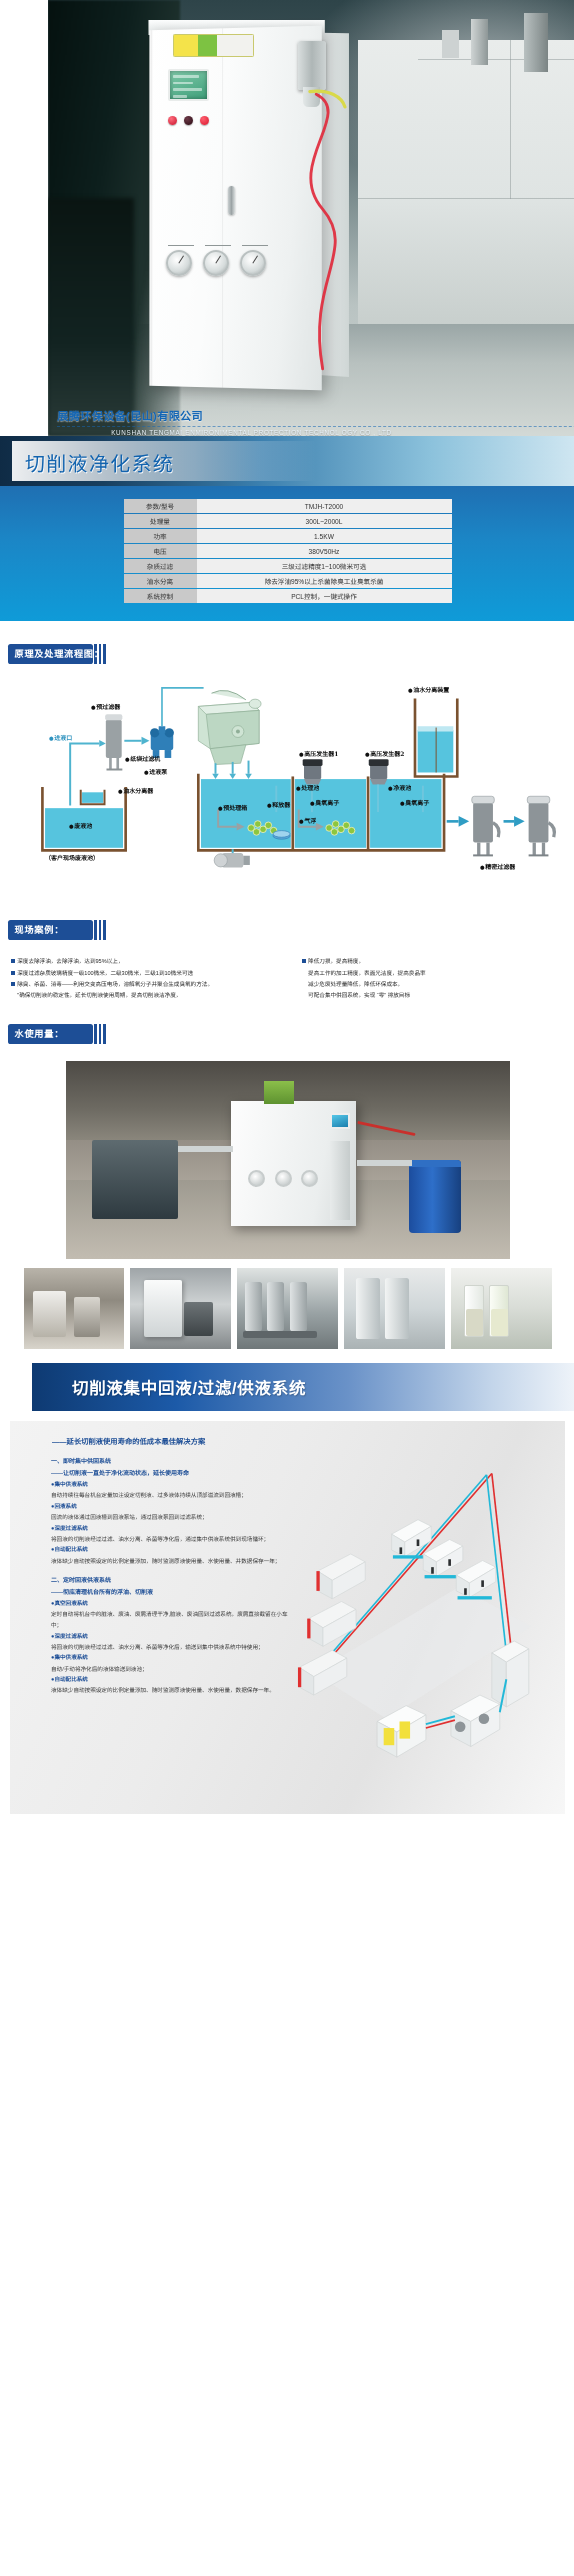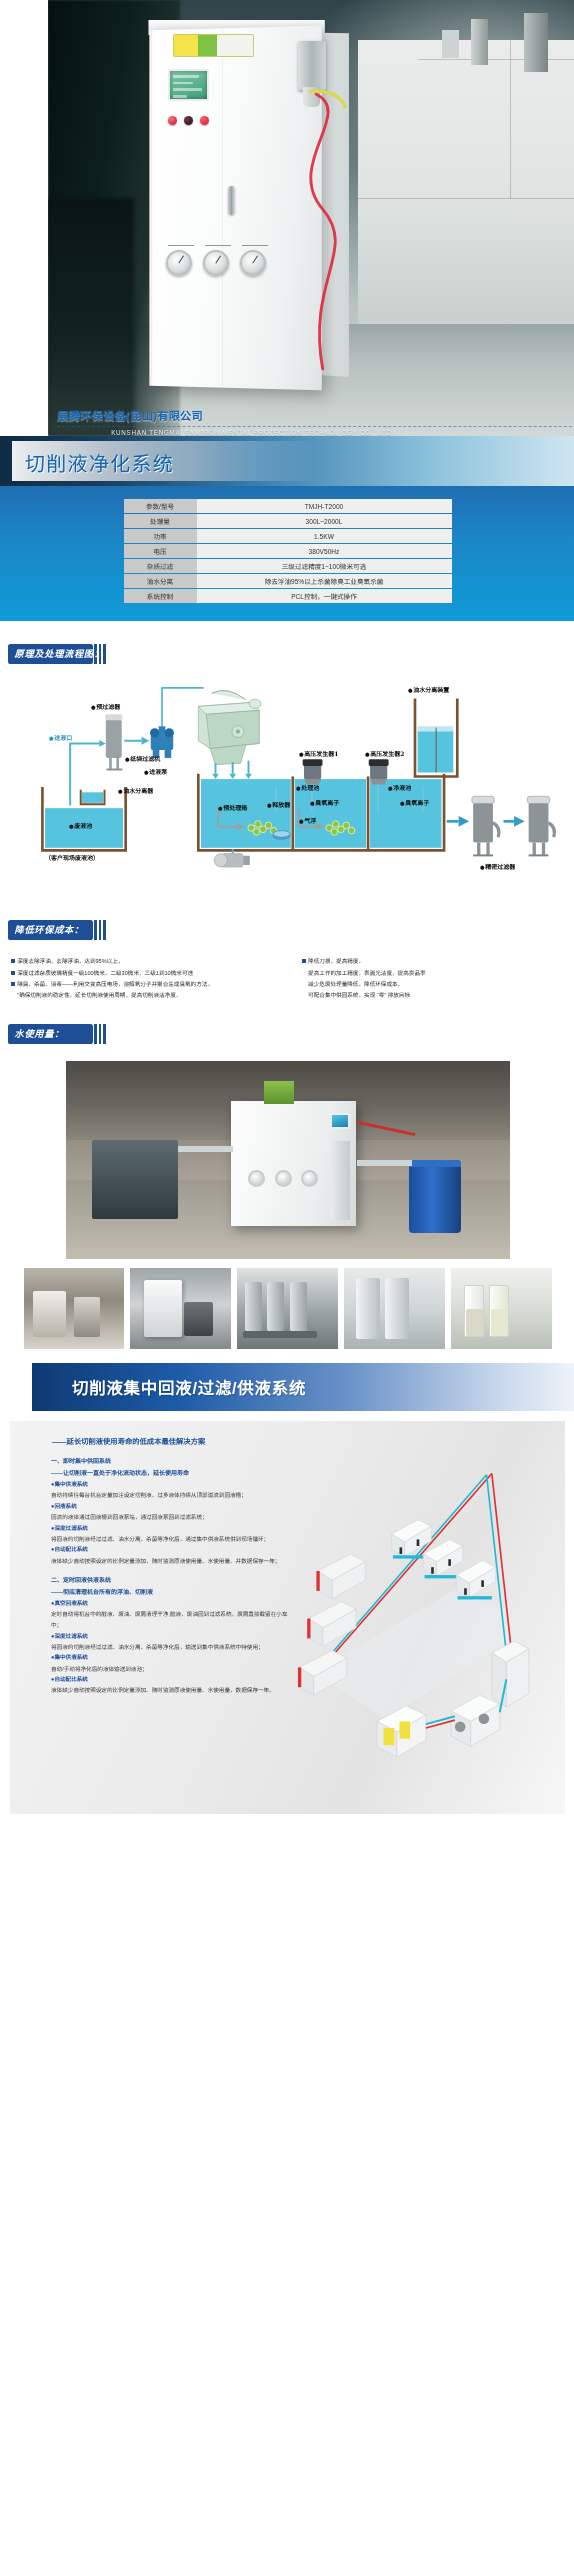--- a/index.html
+++ b/index.html
@@ -175,21 +175,21 @@
   }
   .spec-table td { height: 14px; vertical-align: middle; }
   .spec-key {
     width: 73px; background: #c9c9c9; text-align: center; color: #333; font-size: 6.6px;
   }
   .spec-val {
     background: #efefef; text-align: center; color: #333; font-size: 6.6px;
   }
 
   
-  .sec-head { position: relative; margin: 22.5px 0 0 8px; width: 99px; height: 27px; font-style: italic; }
+  .sec-head { position: relative; margin: 22.5px 0 0 8px; width: 99px; height: 27px; }
   .sec-head-box {
     position:absolute; left:0; top:0; width: 85px; height: 20px;
     background: #1d4e96; border-radius: 2.6px;
   }
   .sec-head-text {
     position: relative; z-index:2; color:#fff; font-weight: bold; font-size: 9.2px;
     line-height: 20px; padding-left: 6.6px; letter-spacing: 0.7px;
   }
   .sec-head-bars { position:absolute; left: 86px; top: 0; display:flex; gap: 2px; }
   .sec-head-bars i { display:block; width: 2.6px; height: 20px; background:#1d4e96; }
@@ -573,21 +573,21 @@
     <div class="flow-label" style="left:299px;top:136px;">气浮</div>
     <div class="flow-label" style="left:296px;top:103px;">处理池</div>
     <div class="flow-label" style="left:310px;top:118px;">臭氧离子</div>
     <div class="flow-label" style="left:388px;top:103px;">净液池</div>
     <div class="flow-label" style="left:400px;top:118px;">臭氧离子</div>
     <div class="flow-label" style="left:480px;top:182px;">精密过滤器</div>
   </div>
 
   <div class="sec-head">
     <div class="sec-head-box"></div>
-    <div class="sec-head-text">降低环保成本：</div>
+    <div class="sec-head-text">现场案例：</div>
     <div class="sec-head-bars">
         <i></i>
         <i></i>
         <i></i>
       </div>
   </div>
 
   <div class="two-col">
     <div class="col" id="prob-left">
         <div class="b-line"><span class="sq"></span><span>深度去除浮油，去除浮油，达到95%以上，</span></div>

